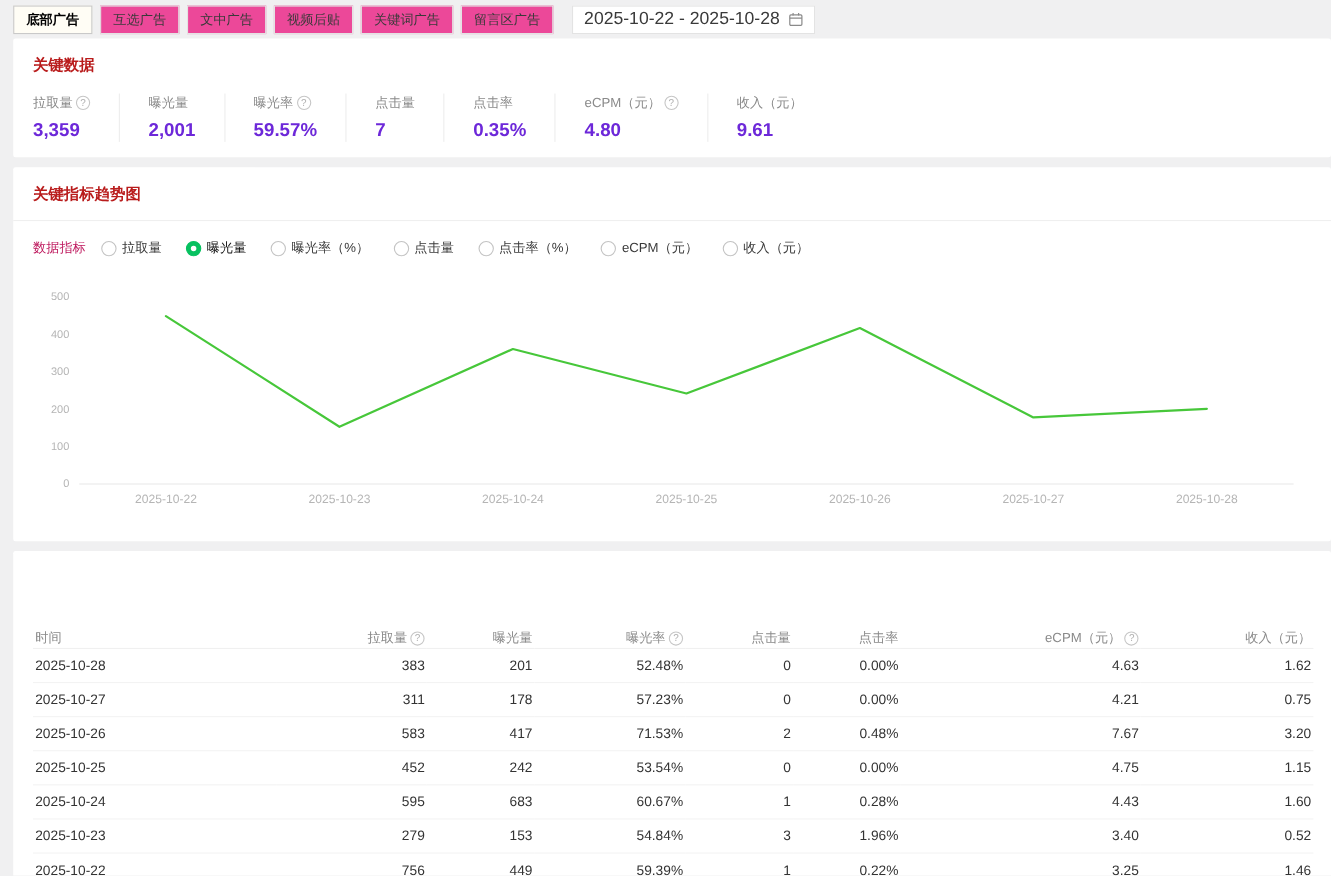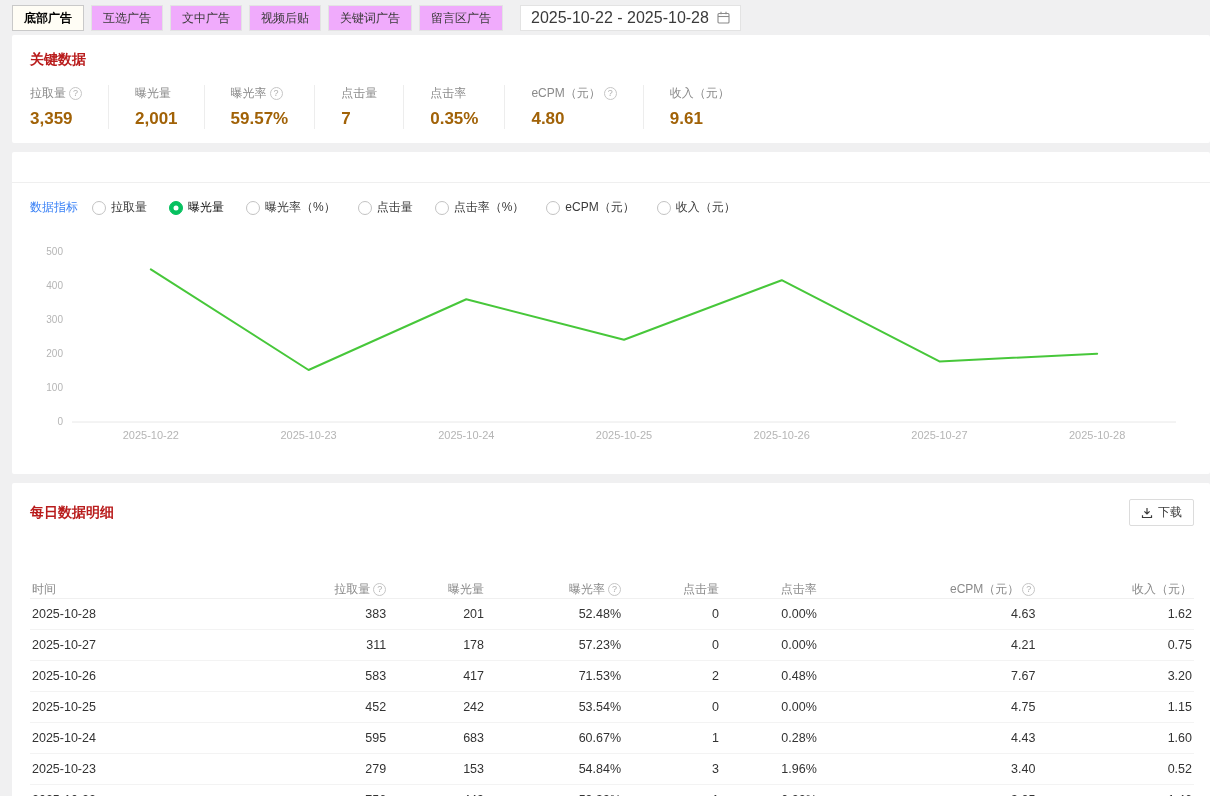--- a/index.html
+++ b/index.html
@@ -11,21 +11,21 @@
     --accent: #07c160;
   }
 
   
   .topbar {
     display: flex; align-items: center;
     padding: 10px 0 10px 12px; height: 35px;
   }
   .tabs { display: flex; }
   .tab {
-    background: #f0abfc; border: 1px solid #e3e3e3;
+    background: #ec4899; border: 1px solid #e3e3e3;
     font-size: 12px; color: #3a3a3a;
     padding: 4px 11px; margin-right: 7px;
     cursor: pointer; white-space: nowrap; line-height: 16px;
   }
   .tab.active { border-color: #c9c9c9; color: #000; font-weight: bold; background: #fffdf5; }
   .datepicker {
     margin-left: 10px; background: #fff; border: 1px solid #e3e3e3;
     font-size: 16px; color: #3a3a3a; padding: 4px 10px;
     display: flex; align-items: center; gap: 8px; cursor: pointer; line-height: 16px;
   }
@@ -36,33 +36,33 @@
     background: #fff; margin: 0 0 9px 12px;
     padding: 16px 16px 14px 18px; border-radius: 2px;
   }
   .card h2 { font-size: 14px; color: #b91c1c; font-weight: bold; }
 
   
   .metrics { display: flex; margin-top: 16px; }
   .metric { padding-right: 26px; margin-right: 26px; border-right: 1px solid #ededed; }
   .metric:last-child { border-right: none; }
   .metric .lab { font-size: 12px; color: #8a8a8a; display: flex; align-items: center; gap: 3px; white-space: nowrap; }
-  .metric .val { font-size: 17px; color: #a16207; font-weight: bold; margin-top: 7px; }
+  .metric .val { font-size: 17px; color: #6d28d9; font-weight: bold; margin-top: 7px; }
 
   .help-icon {
     display: inline-block; width: 13px; height: 13px; border-radius: 50%;
     border: 1px solid #c6c6c6; color: #b0b0b0; font-size: 9px;
     text-align: center; line-height: 11px; flex: 0 0 auto;
   }
   .help-icon::after { content: "?"; }
 
   
   .divider { height: 1px; background: #efefef; margin: 14px -16px 0 -18px; }
   .radio-row { display: flex; align-items: center; margin-top: 16px; font-size: 12px; }
-  .radio-caption { color: #3b82f6; margin-right: 14px; text-align: right; }
+  .radio-caption { color: #be185d; margin-right: 14px; text-align: right; }
   .radio { display: flex; align-items: center; margin-right: 22px; cursor: pointer; color: #3a3a3a; }
   .radio .dot {
     width: 14px; height: 14px; border-radius: 50%;
     border: 1px solid #c3c3c3; background: #fff; margin-right: 5px; position: relative; flex: 0 0 auto;
   }
   .radio.selected .dot { border-color: var(--accent); background: var(--accent); }
   .radio.selected .dot::after {
     content: ""; position: absolute; left: 50%; top: 50%;
     width: 5px; height: 5px; border-radius: 50%; background: #fff;
     transform: translate(-50%, -50%);
@@ -141,20 +141,21 @@
         <div class="val">4.80</div>
       </div>
       <div class="metric">
         <div class="lab">收入（元）</div>
         <div class="val">9.61</div>
       </div>
     </div>
 </section>
 
 <section class="card">
+  <h2>关键指标趋势图</h2>
   <div class="divider"></div>
   <div class="radio-row">
     <span class="radio-caption">数据指标</span>
     <div style="display:flex" id="radios">
         <div class="radio">
           <span class="dot"></span>
           <span>拉取量</span>
         </div>
         <div class="radio selected">
           <span class="dot"></span>
@@ -197,30 +198,20 @@
         <text x="594" y="197" text-anchor="middle" class="x-label">2025-10-25</text>
         <text x="751.7142857142858" y="197" text-anchor="middle" class="x-label">2025-10-26</text>
         <text x="909.4285714285714" y="197" text-anchor="middle" class="x-label">2025-10-27</text>
         <text x="1067.142857142857" y="197" text-anchor="middle" class="x-label">2025-10-28</text>
         <polyline points="120.85714285714286,27.339999999999996 278.57142857142856,127.97999999999999 436.28571428571433,57.260000000000005 594,97.72 751.7142857142858,38.220000000000006 909.4285714285714,119.48 1067.142857142857,111.66" fill="none" stroke="#47c73a" stroke-width="2" stroke-linejoin="round" stroke-linecap="round"></polyline>
       </svg>
     </div>
 </section>
 
 <section class="card">
-  <div class="card3-head">
-    <h2>每日数据明细</h2>
-    <button class="download-btn">
-      <svg width="12" height="12" viewBox="0 0 12 12">
-        <path d="M6 1v5.6 M3.4 4.4 L6 7 L8.6 4.4" fill="none" stroke="#3a3a3a" stroke-width="1.2"></path>
-        <path d="M1.5 8.2 v2.3 h9 v-2.3" fill="none" stroke="#3a3a3a" stroke-width="1.2"></path>
-      </svg>
-      <span>下载</span>
-    </button>
-  </div>
   <table>
     <thead>
         <tr id="thead-row">
           <th class="col-time"><span class="th-inner">时间</span></th>
           <th class="col-num"><span class="th-inner">拉取量<span class="help-icon"></span></span></th>
           <th class="col-num"><span class="th-inner">曝光量</span></th>
           <th class="col-num"><span class="th-inner">曝光率<span class="help-icon"></span></span></th>
           <th class="col-num"><span class="th-inner">点击量</span></th>
           <th class="col-num"><span class="th-inner">点击率</span></th>
           <th class="col-num"><span class="th-inner">eCPM（元）<span class="help-icon"></span></span></th>

